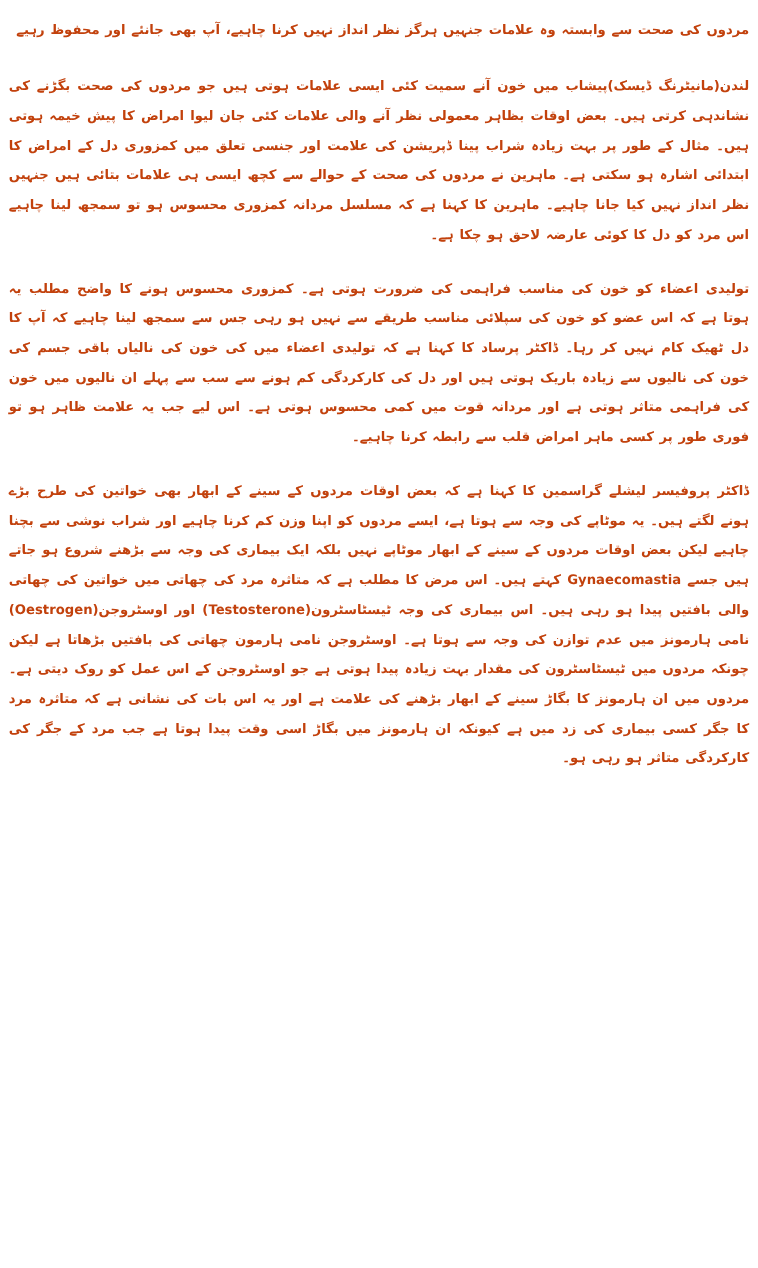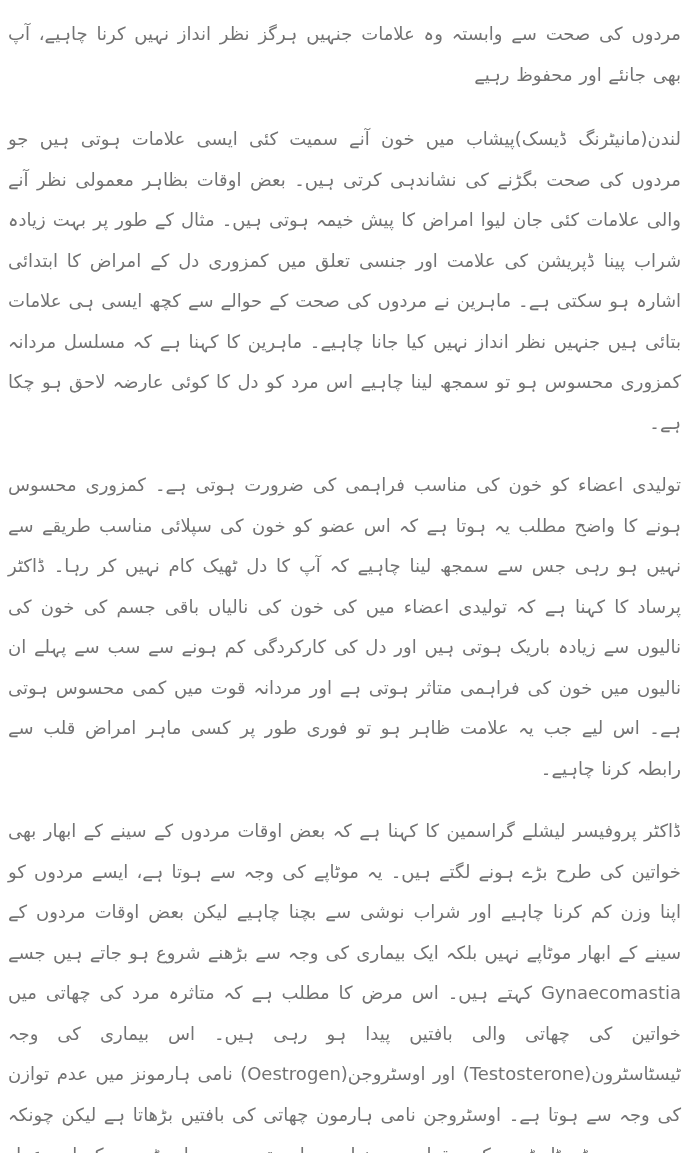--- a/index.html
+++ b/index.html
@@ -17,27 +17,27 @@
   .page {
     width: 689px;
     min-height: 1153px;
     background: #ffffff;
     padding: 14px 8px 8px 8px;
     direction: rtl;
     color: #161616;
   }
   .headline,
   .para {
-    font-size: 18px;
-    font-weight: normal;
+    font-size: 12px;
+    font-weight: bold;
     line-height: 2.25;
     text-align: justify;
     text-justify: inter-word;
     margin: 0 0 22px 0;
-    color: #737373;
+    color: #c2410c;
     word-spacing: 1px;
   }
   .headline {
     margin-bottom: 24px;
   }
   .para:last-of-type {
     margin-bottom: 14px;
   }
 </style>
 </head>

